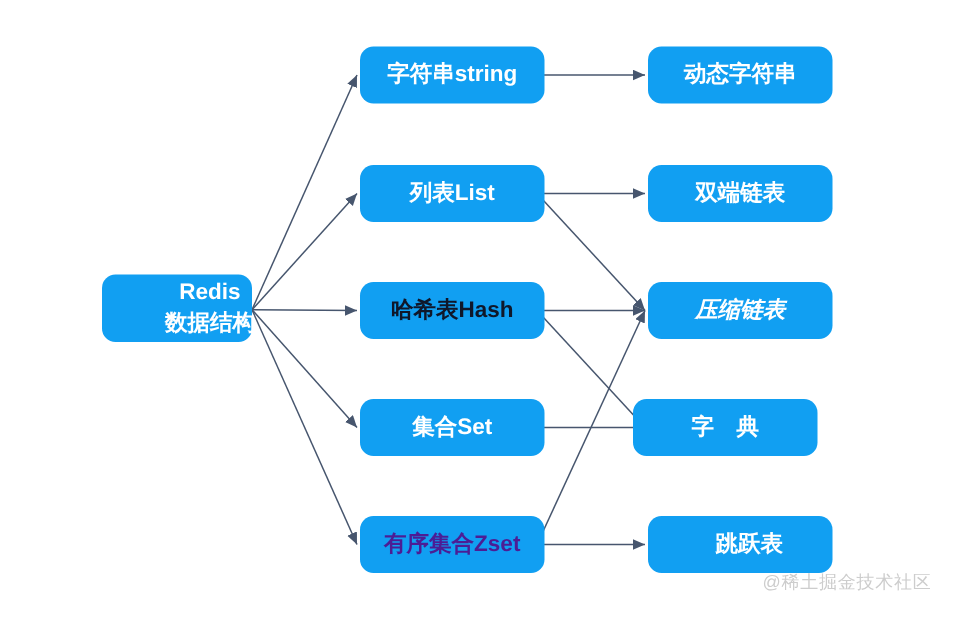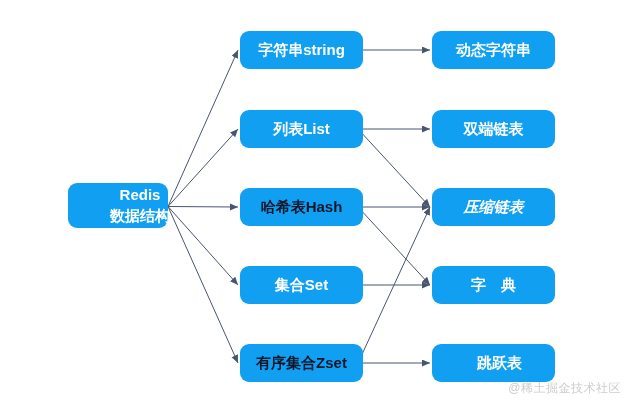--- a/index.html
+++ b/index.html
@@ -45,21 +45,21 @@
   }
   #n-redis    { left: 68px;  top: 183px; width: 100px; height: 45px; padding-left: 44px; }
   #n-string   { left: 240px; top: 31px;  }
   #n-list     { left: 240px; top: 110px; }
   #n-hash     { left: 240px; top: 188px; }
   #n-set      { left: 240px; top: 266px; }
   #n-zset     { left: 240px; top: 344px; }
   #n-sds      { left: 432px; top: 31px;  }
   #n-linkedlist { left: 432px; top: 110px; }
   #n-ziplist  { left: 432px; top: 188px; }
-  #n-dict     { left: 432px; top: 266px; align-items: center; }
+  #n-dict     { left: 422px; top: 266px; align-items: center; }
   #n-skiplist { left: 432px; top: 344px; }
   .watermark {
     position: absolute;
     right: 19px;
     bottom: 20px;
     font-size: 12px;
     color: #cdcdcd;
     letter-spacing: 0.5px;
   }
 </style>
@@ -99,21 +99,21 @@
   </div>
   <div class="node mid" id="n-list" style="background: rgb(17, 159, 242); color: rgb(255, 255, 255);">
     <span>列表List</span>
   </div>
   <div class="node mid" id="n-hash" style="background: rgb(17, 159, 242); color: #0f172a; align-items: center;">
     <span>哈希表Hash</span>
   </div>
   <div class="node mid" id="n-set" style="background: rgb(17, 159, 242); color: rgb(255, 255, 255); align-items: center;">
     <span>集合Set</span>
   </div>
-  <div class="node mid" id="n-zset" style="background: rgb(17, 159, 242); color: #0f172a;">
+  <div class="node mid" id="n-zset" style="background: rgb(17, 159, 242); color: #4c1d95;">
     <span>有序集合Zset</span>
   </div>
 
   <div class="node right" id="n-sds" style="background: rgb(17, 159, 242); color: rgb(255, 255, 255);">
     <span>动态字符串</span>
   </div>
   <div class="node right" id="n-linkedlist" style="background: rgb(17, 159, 242); color: rgb(255, 255, 255);">
     <span>双端链表</span>
   </div>
   <div class="node right" id="n-ziplist" style="background: rgb(17, 159, 242); color: rgb(255, 255, 255); font-style: italic;">

